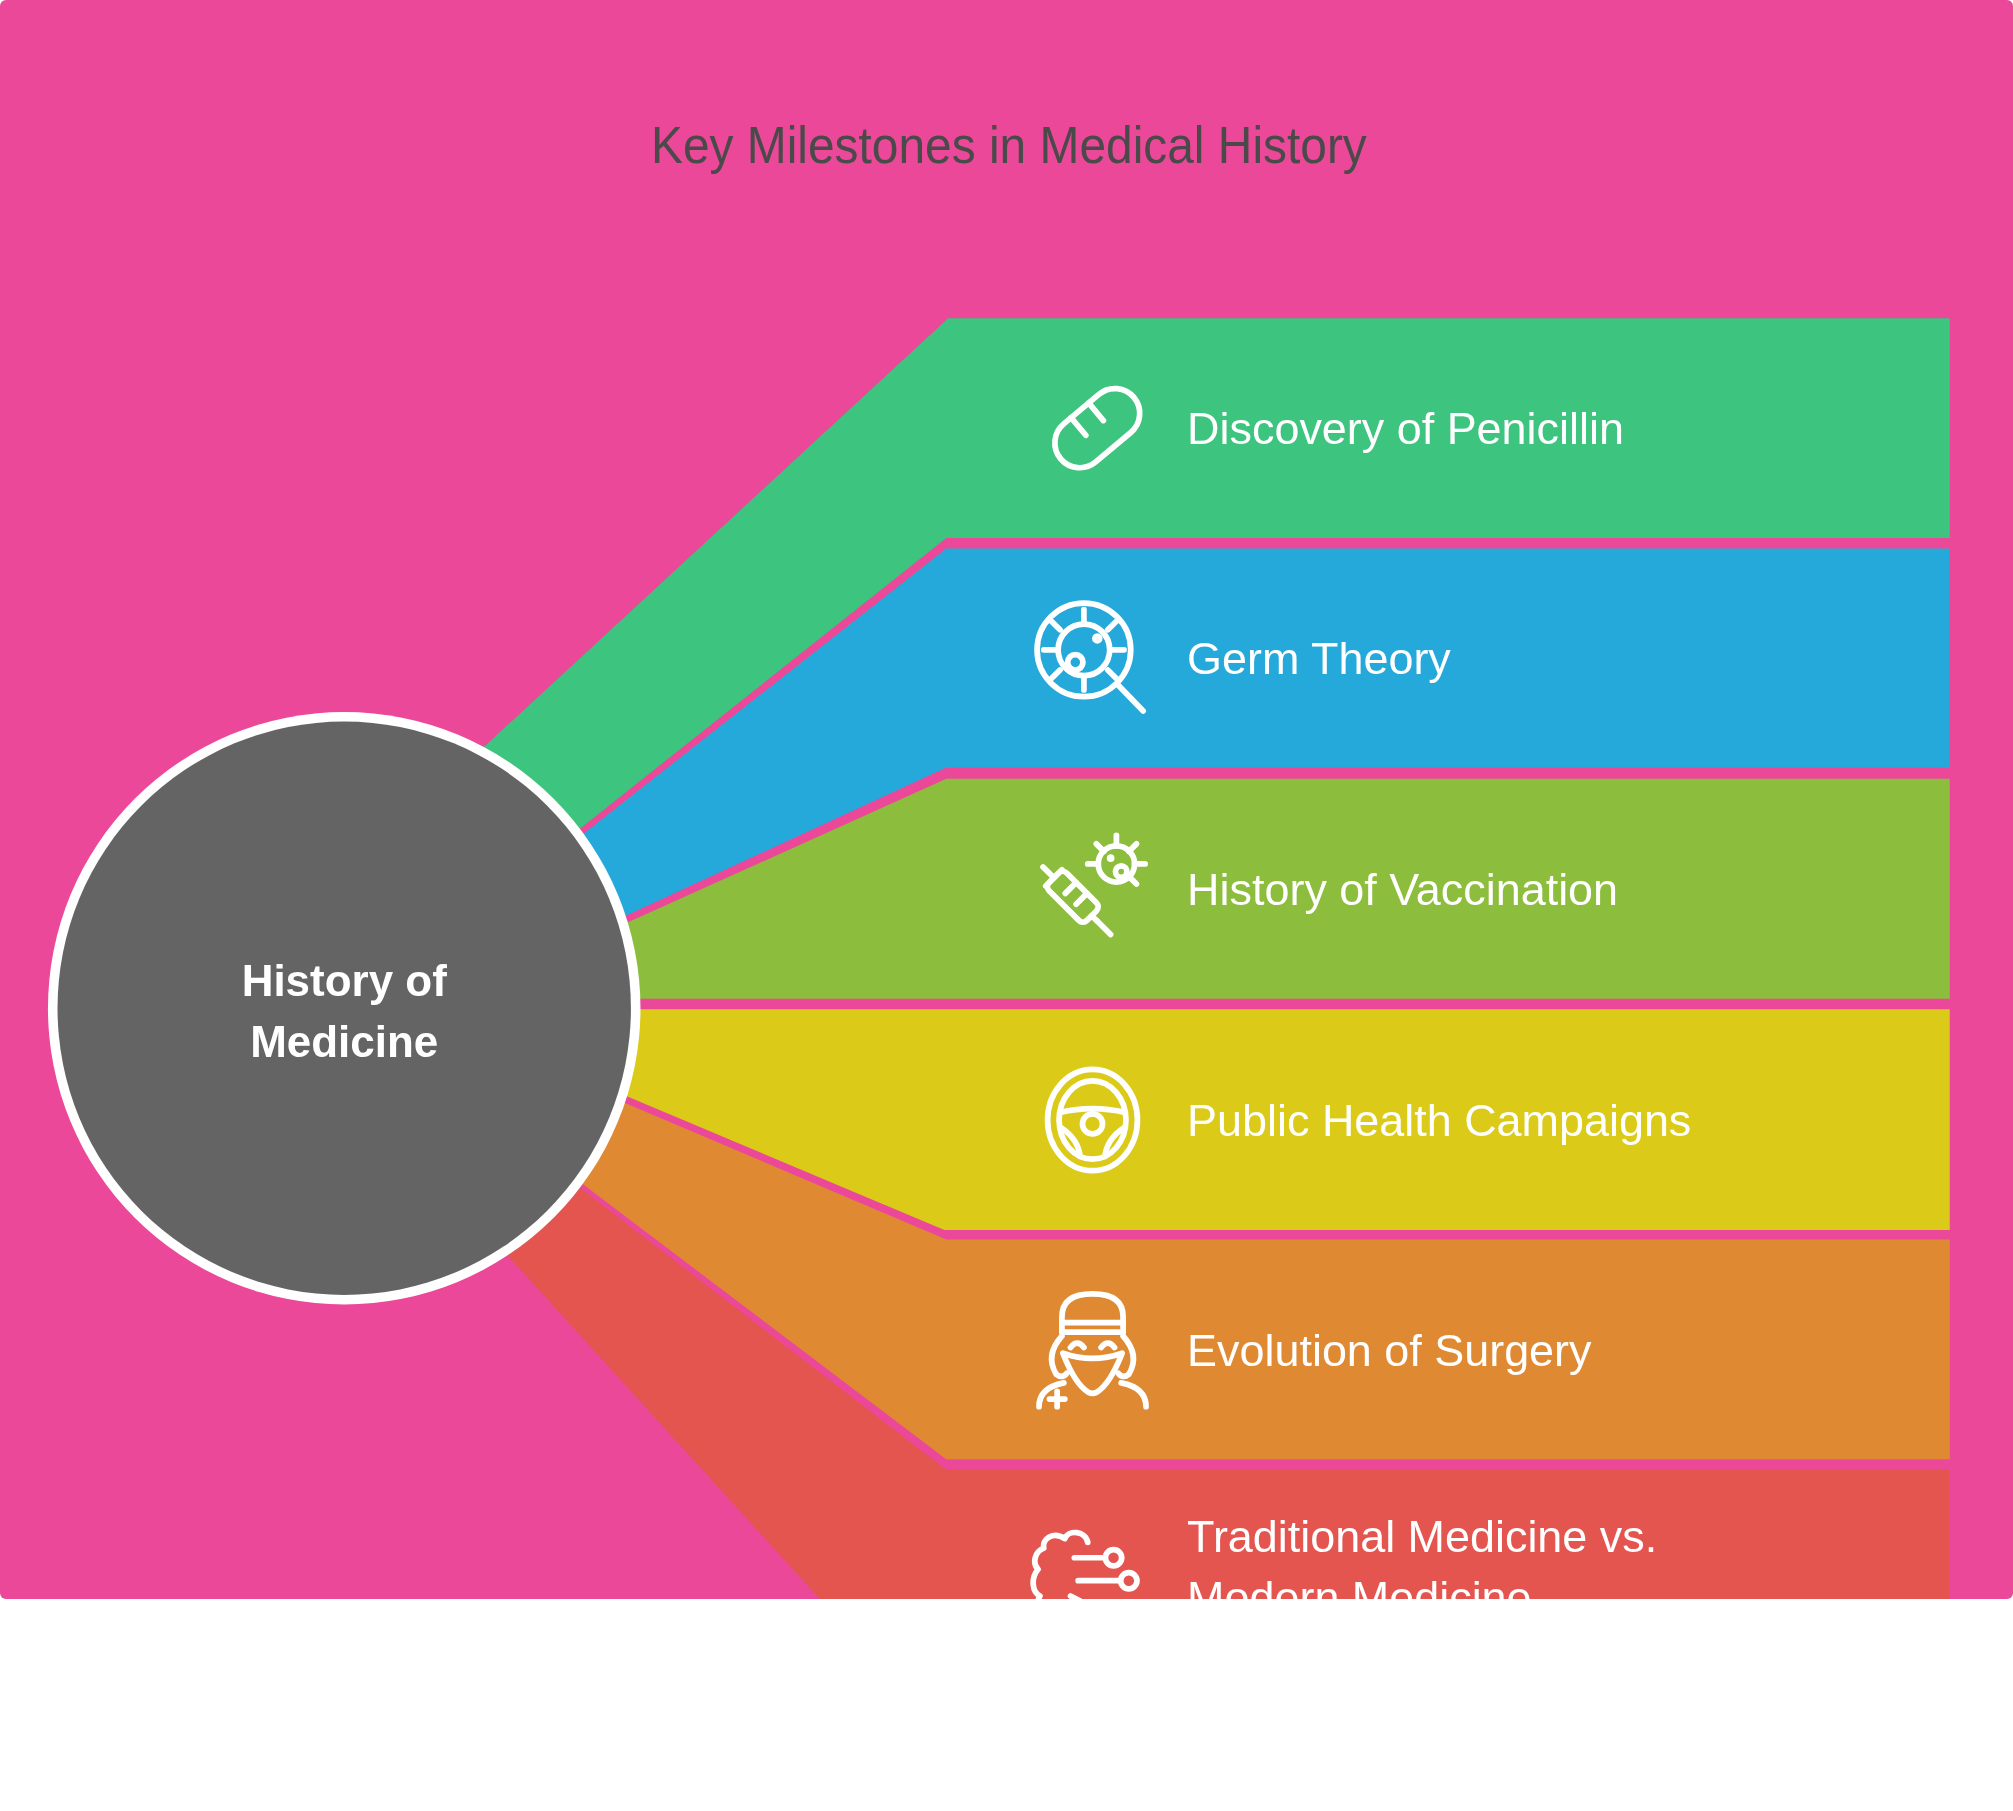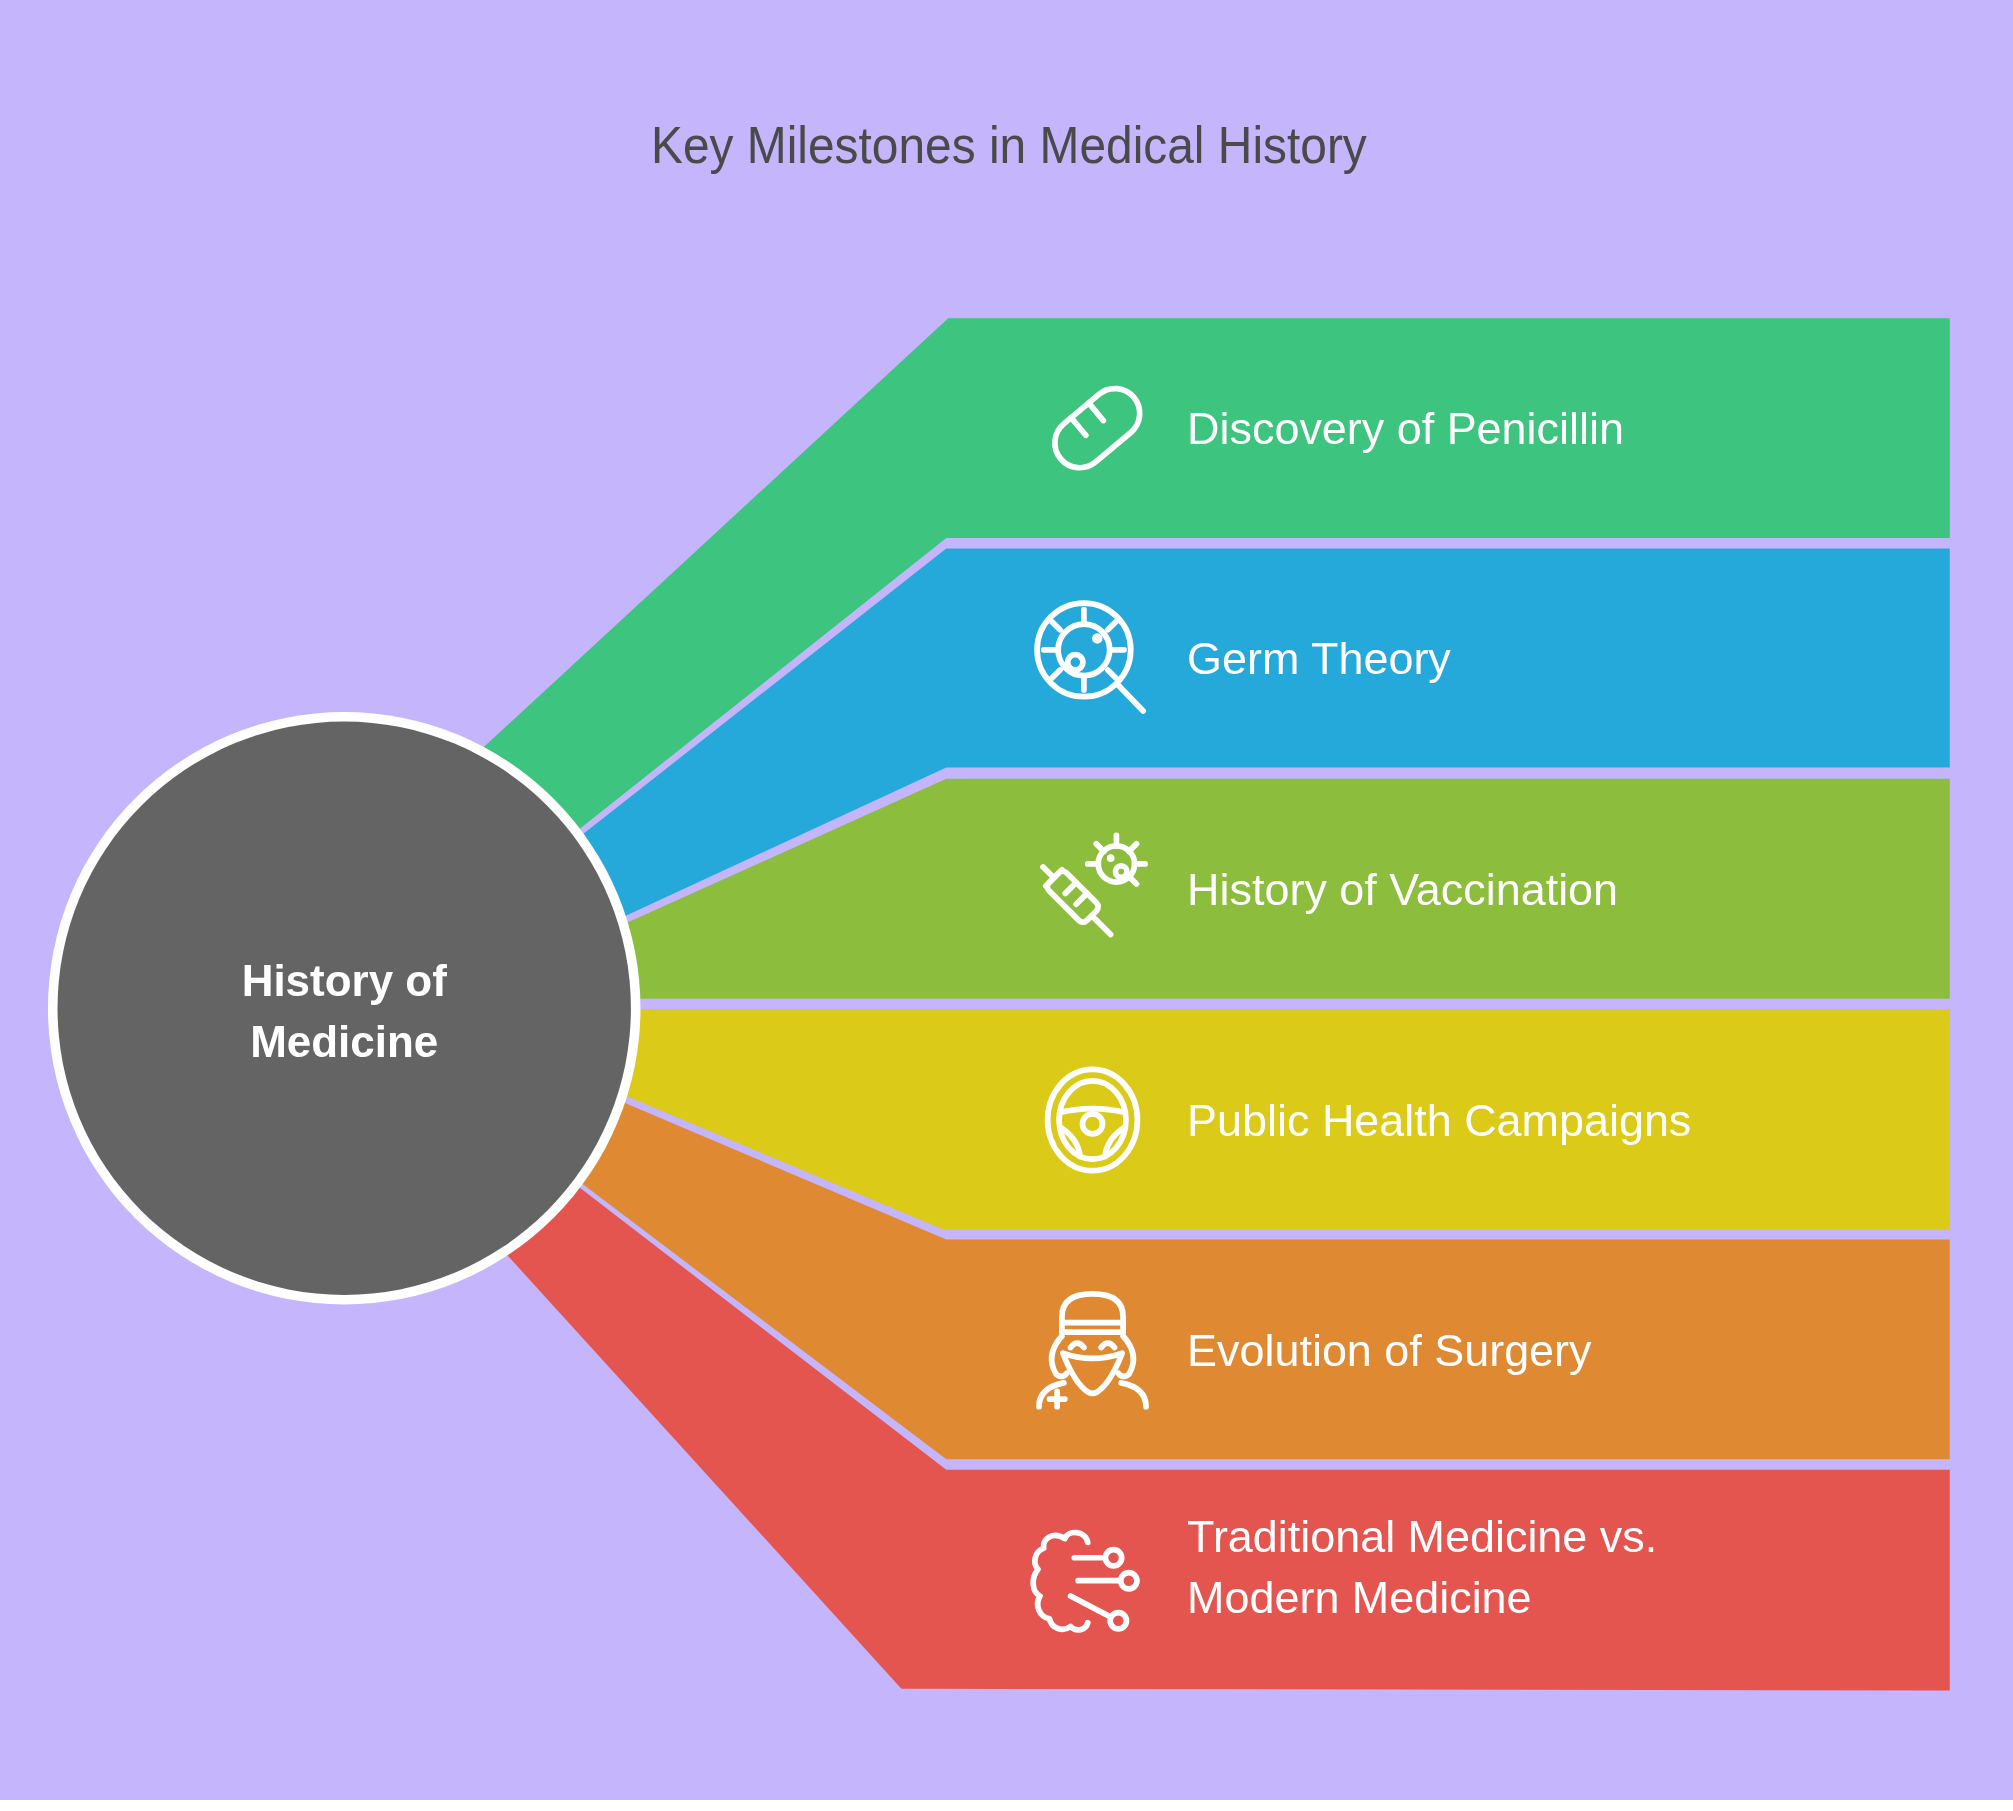--- a/index.html
+++ b/index.html
@@ -1,22 +1,23 @@
 <!DOCTYPE html>
 <html><head>
 <meta charset="utf-8">
 <style>
   html, body { margin: 0; padding: 0; background: #ffffff; }
   .stage {
     position: relative;
     width: 2013px;
-    height: 1800px;
-    background: #c4b5fd;
+    height: 1599px;
+    background: #ec4899;
     font-family: "Liberation Sans", sans-serif;
     overflow: hidden;
+    border-radius: 6px;
   }
   svg { display: block; }
   .title-text {
     fill: #4a4a4a;
     font-size: 55px;
     font-family: "Liberation Sans", sans-serif;
   }
   .band-label {
     fill: #ffffff;
     font-size: 47px;

